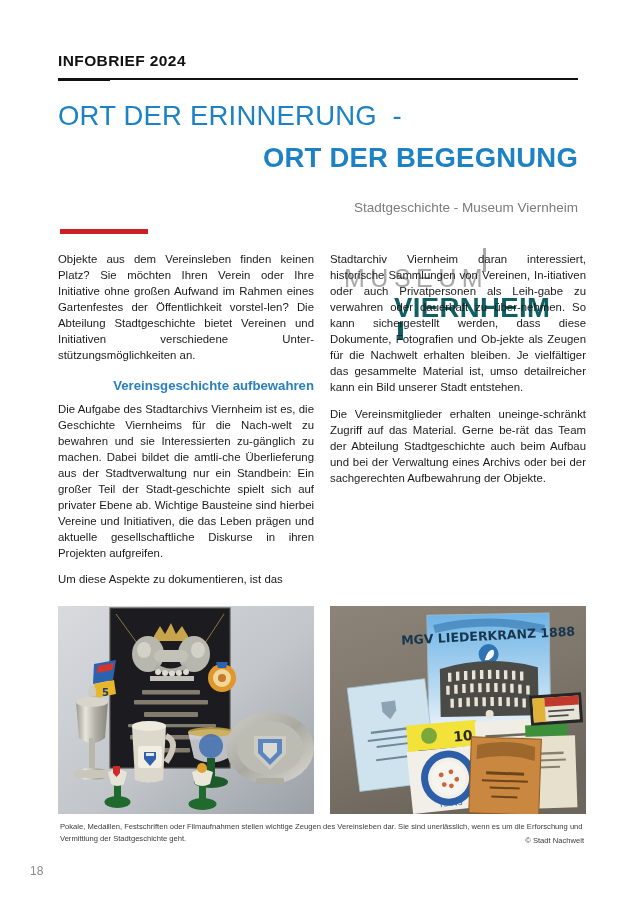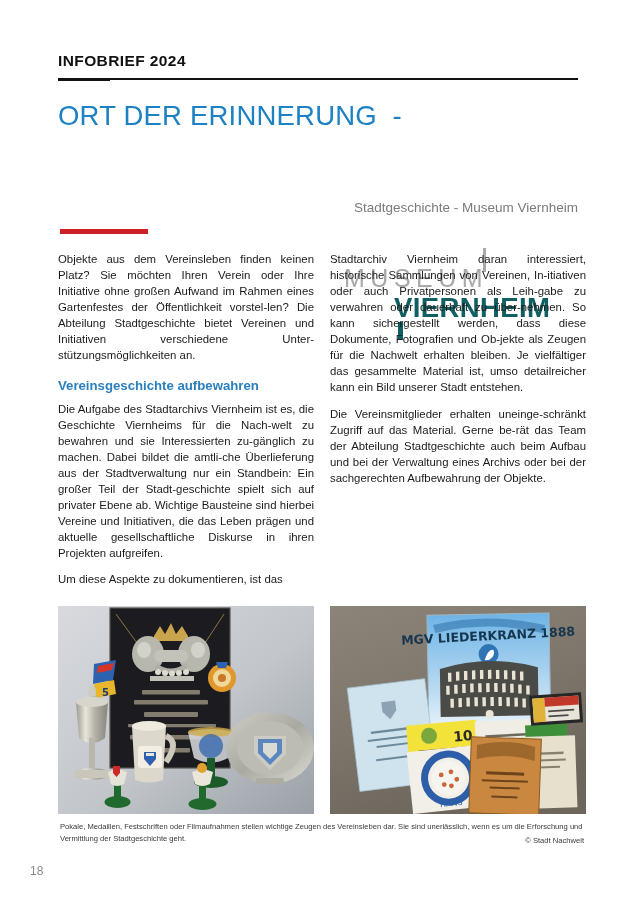--- a/index.html
+++ b/index.html
@@ -116,21 +116,21 @@
     text-align: justify;
     hyphens: manual;
   }
   p.body:last-child { margin-bottom: 0; }
 
   h2.section {
     margin: 14px 0 9px 0;
     font-size: 13.2px;
     font-weight: bold;
     color: #2a7fbd;
-    text-align: left;
+    text-align: right;
   }
 
   
   .logo {
     position: absolute;
     left: 344px;
     top: 248px;
     width: 240px;
     height: 92px;
   }
@@ -209,20 +209,21 @@
 <body>
 
 <div class="page">
 
   <div class="header-kicker">INFOBRIEF 2024</div>
   <div class="header-rule"></div>
   <div class="header-rule-accent"></div>
 
   <div class="title-block">
     <div class="title-line1">ORT DER ERINNERUNG  -</div>
+    <div class="title-line2">ORT DER BEGEGNUNG</div>
   </div>
   <div class="subtitle">Stadtgeschichte - Museum Viernheim</div>
   <div class="red-bar"></div>
 
   <div class="logo">
     <div class="logo-tick-top"></div>
     <div class="logo-museum">MUSEUM</div>
     <div class="logo-viernheim">VIERNHEIM</div>
     <div class="logo-tick-bottom"></div>
   </div>

